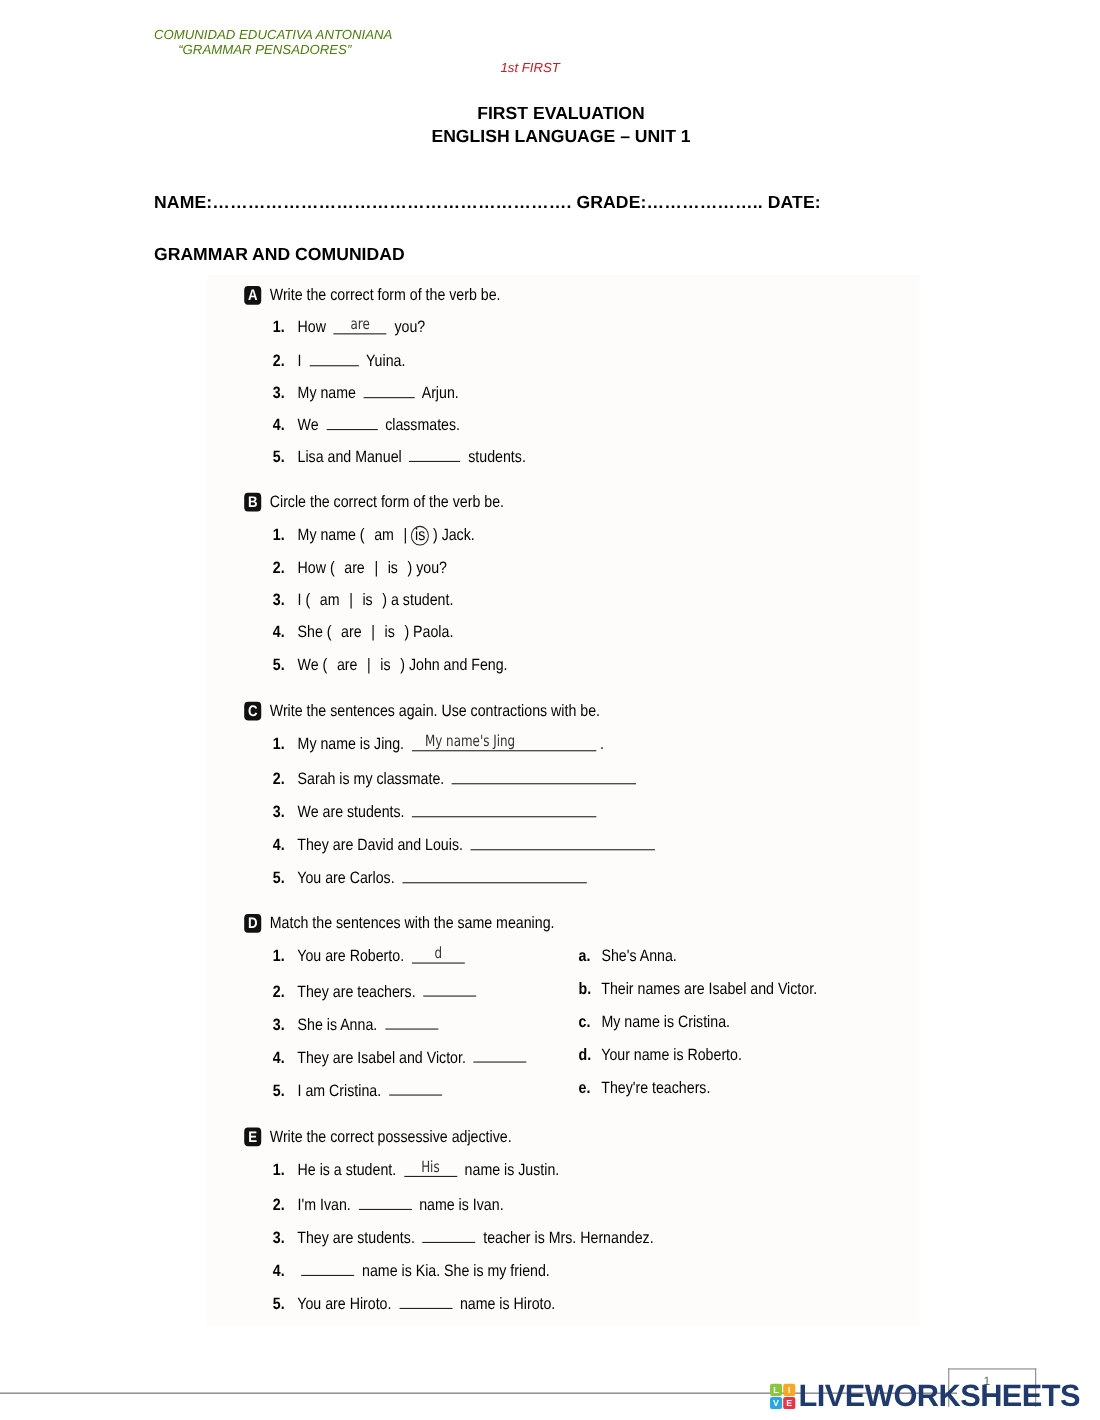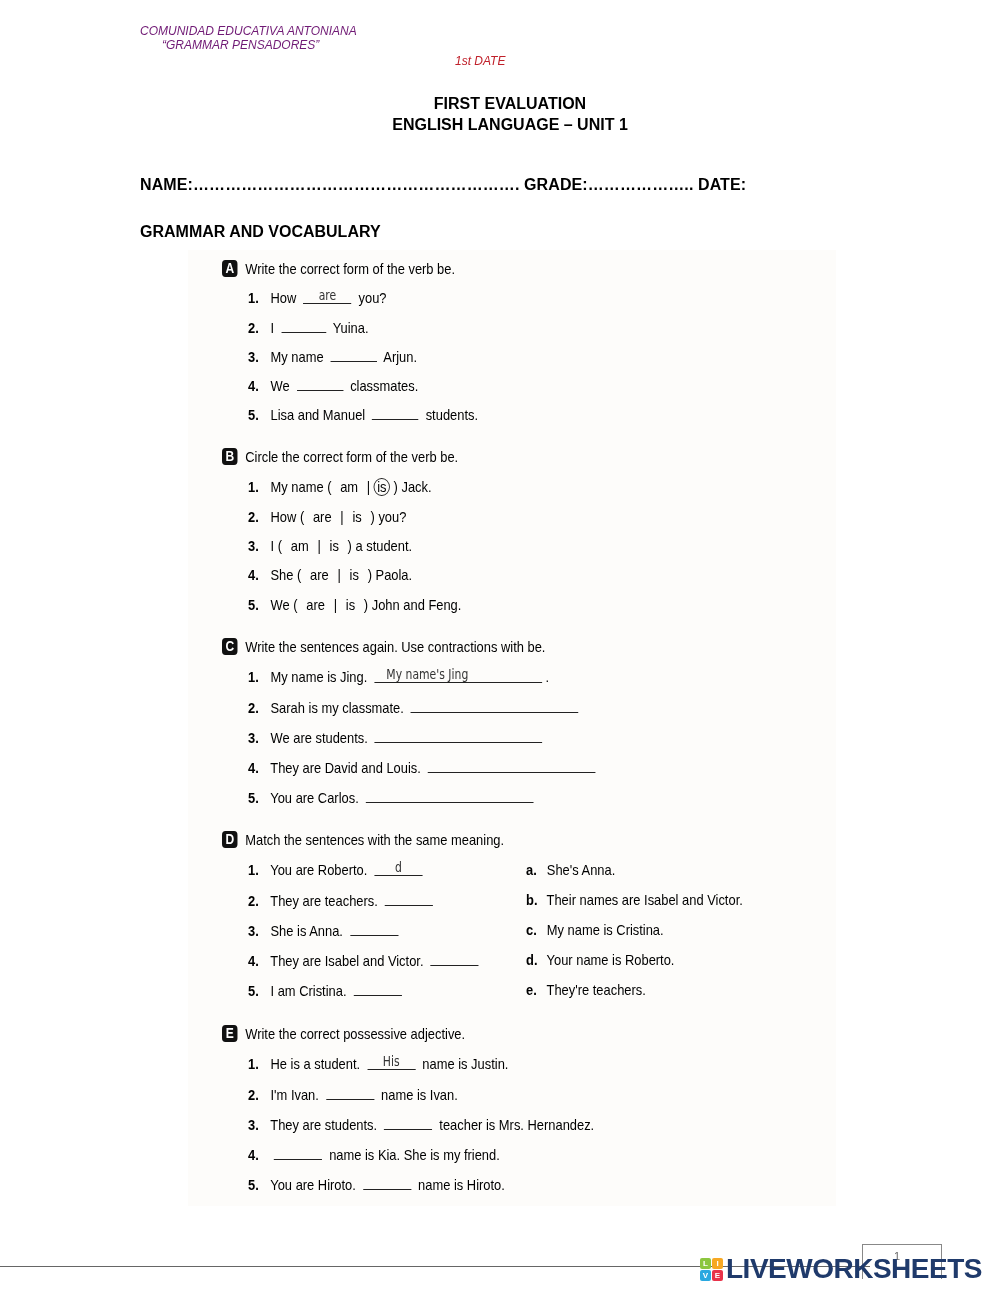--- a/index.html
+++ b/index.html
@@ -3,21 +3,21 @@
 <meta charset="utf-8">
 <style>
   html, body { margin: 0; padding: 0; }
   body {
     width: 1000px; height: 1291px; position: relative; overflow: hidden;
     background: #ffffff;
     font-family: "Liberation Sans", sans-serif;
     color: #000;
   }
   .abs { position: absolute; }
-  .school { left: 140px; top: 24px; color: #701a75; font-style: italic; font-size: 12px; line-height: 14px; }
+  .school { left: 140px; top: 24px; color: #4d7c0f; font-style: italic; font-size: 12px; line-height: 14px; }
   .school .l2 { padding-left: 22px; }
   .grade-tag { left: 455px; top: 54px; color: #c0202a; font-style: italic; font-size: 12px; }
   .title { left: 0; width: 1020px; text-align: center; font-weight: bold; font-size: 16px; line-height: 21px; }
   .title1 { top: 93px; }
   .title2 { top: 114px; }
   .name-line { left: 140px; top: 176px; font-weight: bold; font-size: 16px; letter-spacing: 0.1px; white-space: nowrap; }
   .section-title { left: 140px; top: 223px; font-weight: bold; font-size: 16px; }
 
   .scan {
     left: 188px; top: 250px; width: 648px; height: 956px;
@@ -55,25 +55,25 @@
   .logo-grid span { width: 11px; height: 11px; color: #fff; font-size: 8px; font-weight: bold; text-align: center; line-height: 11px; border-radius: 2px; }
   .logo-text { font-weight: bold; font-size: 28px; color: #1f3a6b; letter-spacing: -0.5px; line-height: 30px; }
 </style>
 </head>
 <body>
 
 <div class="abs school">
   <div>COMUNIDAD EDUCATIVA ANTONIANA</div>
   <div class="l2">“GRAMMAR PENSADORES”</div>
 </div>
-<div class="abs grade-tag">1st DATE</div>
+<div class="abs grade-tag">1st FIRST</div>
 <div class="abs title title1">FIRST  EVALUATION</div>
 <div class="abs title title2">ENGLISH LANGUAGE – UNIT 1</div>
 <div class="abs name-line">NAME:……………………………………………………. GRADE:……………….. DATE:</div>
-<div class="abs section-title">GRAMMAR AND VOCABULARY</div>
+<div class="abs section-title">GRAMMAR AND COMUNIDAD</div>
 
 <div class="abs scan">
 
   <div class="ex" style="top:0">
     <div class="ex-head" style="top:10px">
       <span class="badge">A</span>
       <span>Write the correct form of the verb be.</span>
     </div>
     <div class="item" style="top:39px">
       <span class="num">1.</span>

